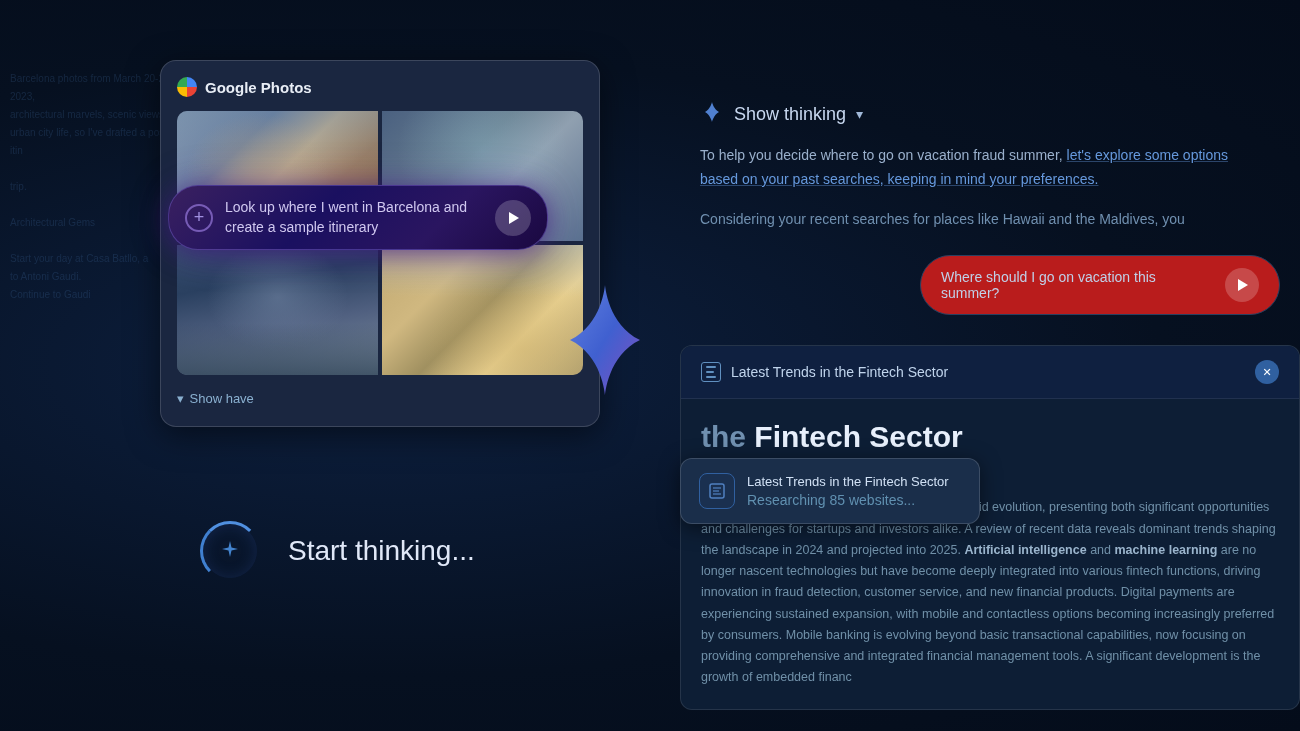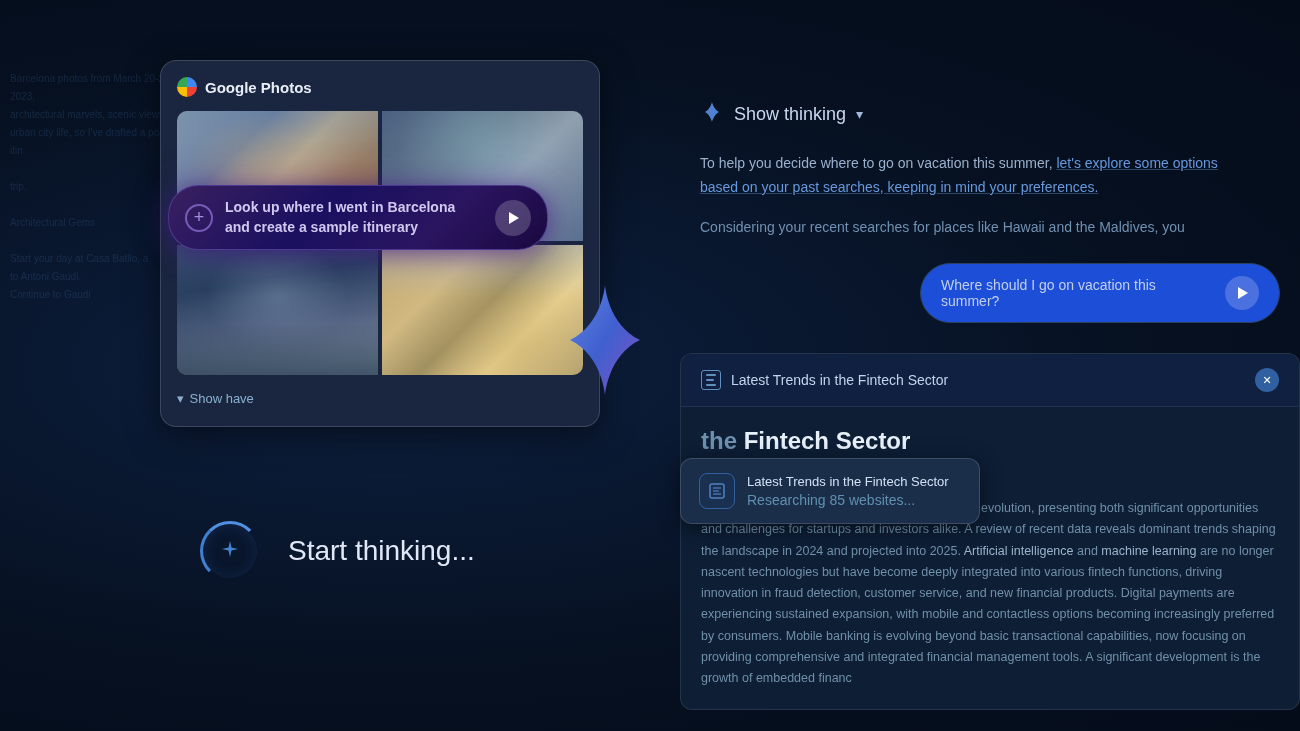--- a/index.html
+++ b/index.html
@@ -181,21 +181,20 @@
       justify-content: center;
       cursor: pointer;
       flex-shrink: 0;
     }
 
     .prompt-text {
       flex: 1;
       font-size: 14px;
       color: #d0c8f0;
       line-height: 1.4;
-      font-weight: bold;
     }
 
     .prompt-send-btn {
       width: 36px;
       height: 36px;
       border-radius: 50%;
       background: rgba(255,255,255,0.2);
       border: none;
       cursor: pointer;
       display: flex;
@@ -270,21 +269,21 @@
       width: 620px;
       z-index: 10;
       padding: 20px 0;
     }
 
     
     .show-thinking-bar {
       display: flex;
       align-items: center;
       gap: 10px;
-      margin-bottom: 24px;
+      margin-bottom: 16px;
       padding: 0 20px;
     }
 
     .thinking-sparkle {
       display: inline-block;
     }
 
     .show-thinking-text {
       font-size: 18px;
       color: #c8d8f0;
@@ -324,21 +323,21 @@
     .vacation-input-row {
       display: flex;
       align-items: center;
       gap: 0;
       margin-bottom: 30px;
       padding: 0 20px;
       justify-content: flex-end;
     }
 
     .vacation-input {
-      background: #1d4ed8;
+      background: #b91c1c;
       border: 1.5px solid #2a4060;
       border-radius: 30px;
       padding: 12px 20px;
       display: flex;
       align-items: center;
       gap: 14px;
       width: 360px;
     }
 
     .vacation-input-text {
@@ -457,21 +456,21 @@
     .research-subtitle {
       font-size: 14px;
       color: #6090b0;
     }
 
     .fintech-card-body {
       padding: 20px;
     }
 
     .fintech-title-large {
-      font-size: 24px;
+      font-size: 30px;
       font-weight: 700;
       color: #e8f0fc;
       margin-bottom: 16px;
       line-height: 1.2;
     }
 
     .executive-summary-label {
       font-size: 14px;
       font-weight: 600;
       color: #d0e0f0;
@@ -479,21 +478,21 @@
     }
 
     .fintech-body-text {
       font-size: 12.5px;
       color: #7090a8;
       line-height: 1.7;
     }
 
     .fintech-body-text .term {
       color: #9ab4cc;
-      font-weight: 400;
+      font-weight: 700;
     }
 
     
     ::-webkit-scrollbar { display: none; }
   </style>
 </head>
 <body>
 
 <div class="bg-overlay"></div>
 
@@ -575,21 +574,21 @@
     <span class="thinking-sparkle">
       <svg width="24" height="24" viewBox="0 0 24 24">
         <path d="M12 2 C12 2, 13.5 9, 19 12 C13.5 15, 12 22, 12 22 C12 22, 10.5 15, 5 12 C10.5 9, 12 2, 12 2 Z" fill="#5080d0"></path>
       </svg>
     </span>
     <span class="show-thinking-text">Show thinking</span>
     <span class="chevron-down">▾</span>
   </div>
 
   <div class="ai-response">
-    <span>To help you decide where to go on vacation this summer, </span><span class="highlight">let's explore some options based on your past searches, keeping in mind your preferences.</span>
+    <span>To help you decide where to go on vacation fraud summer, </span><span class="highlight">let's explore some options based on your past searches, keeping in mind your preferences.</span>
   </div>
 
   <div class="ai-response-2">
     <span>Considering your recent searches for places like Hawaii and the Maldives, you</span>
   </div>
 
   <div class="vacation-input-row">
     <div class="vacation-input">
       <span class="vacation-input-text">Where should I go on vacation this summer?</span>
       <button class="vacation-send-btn">

